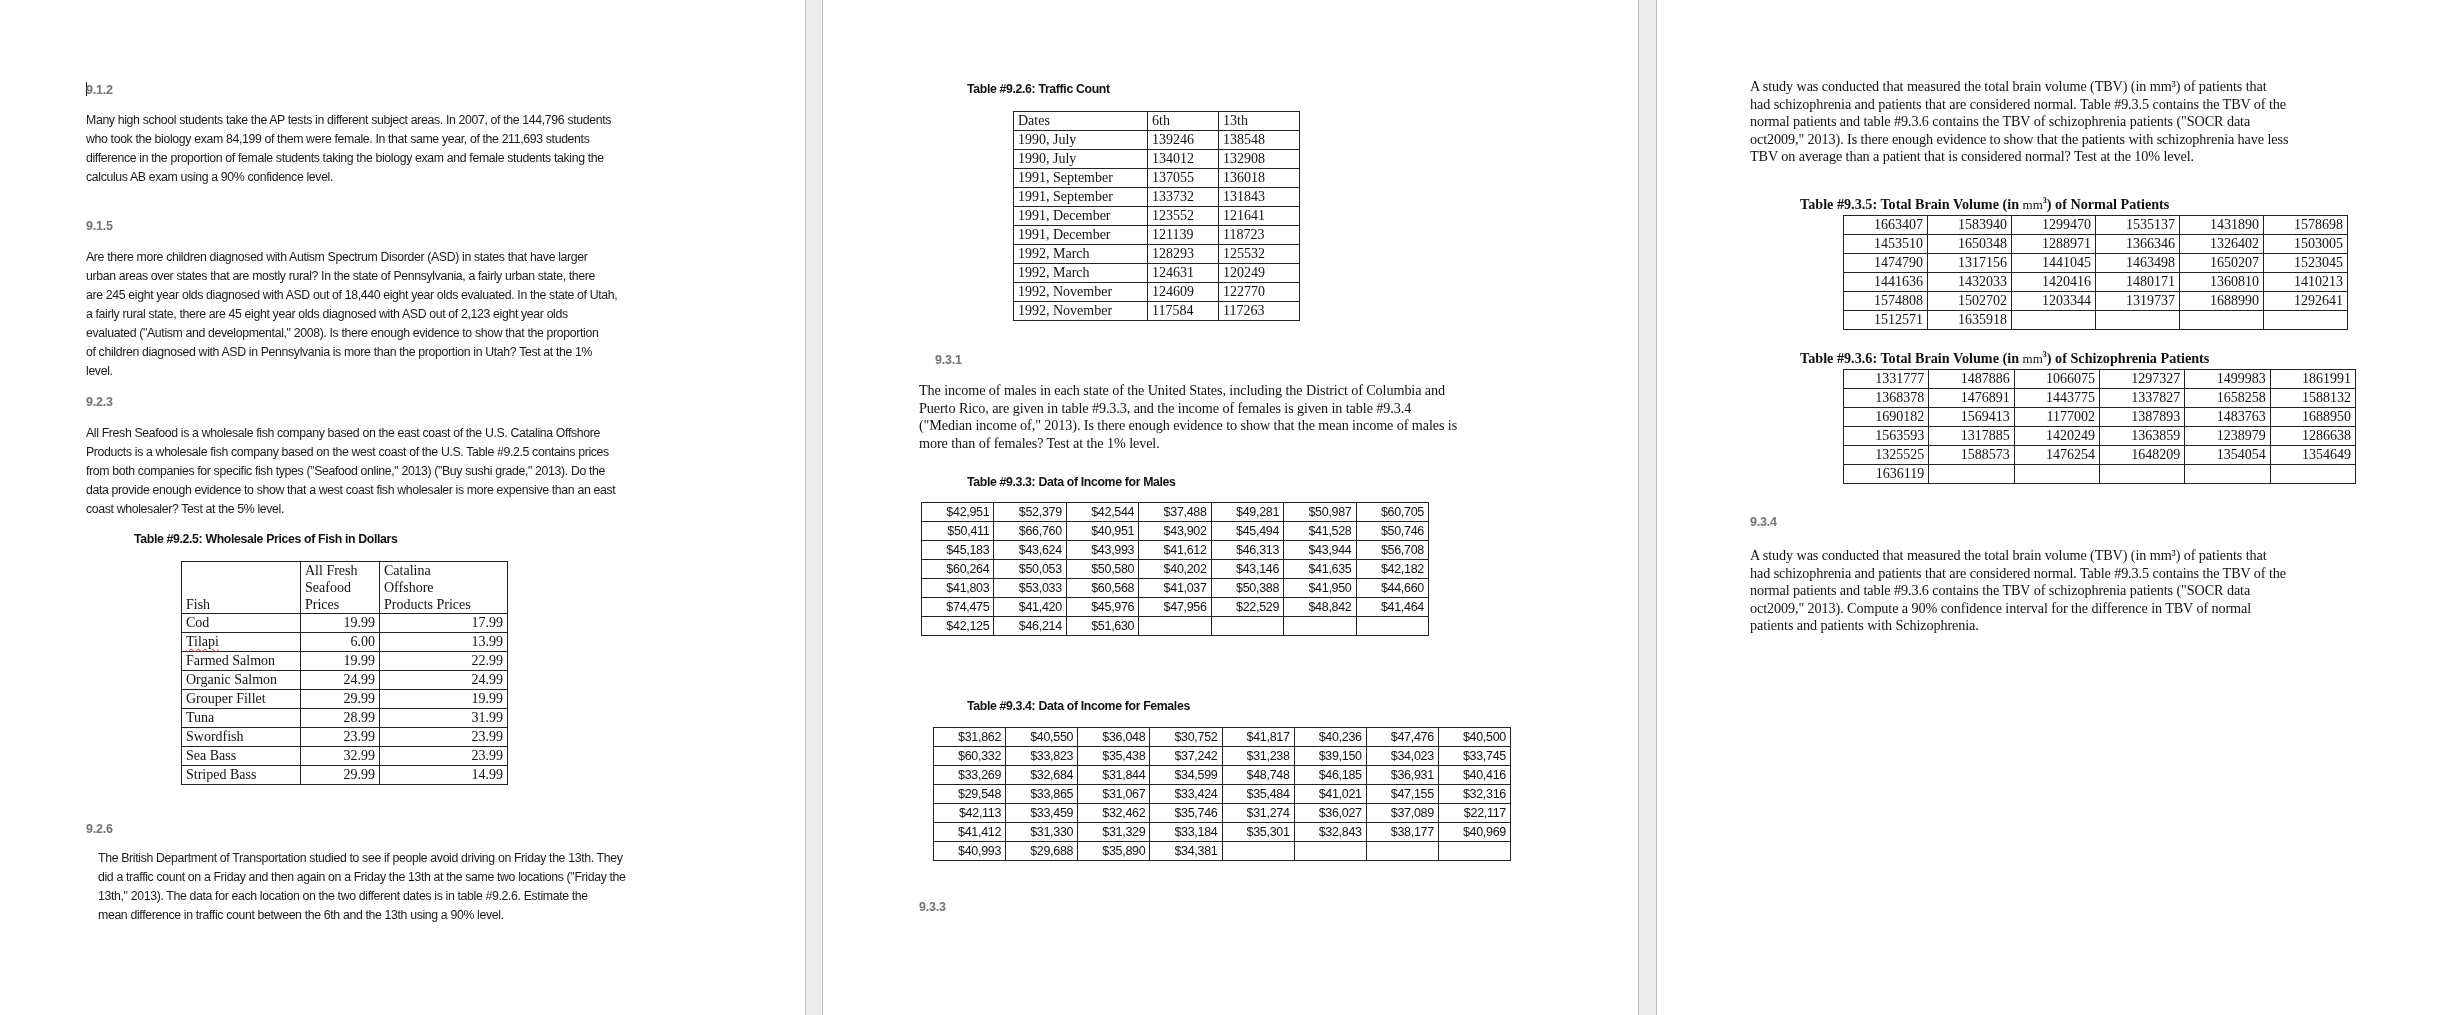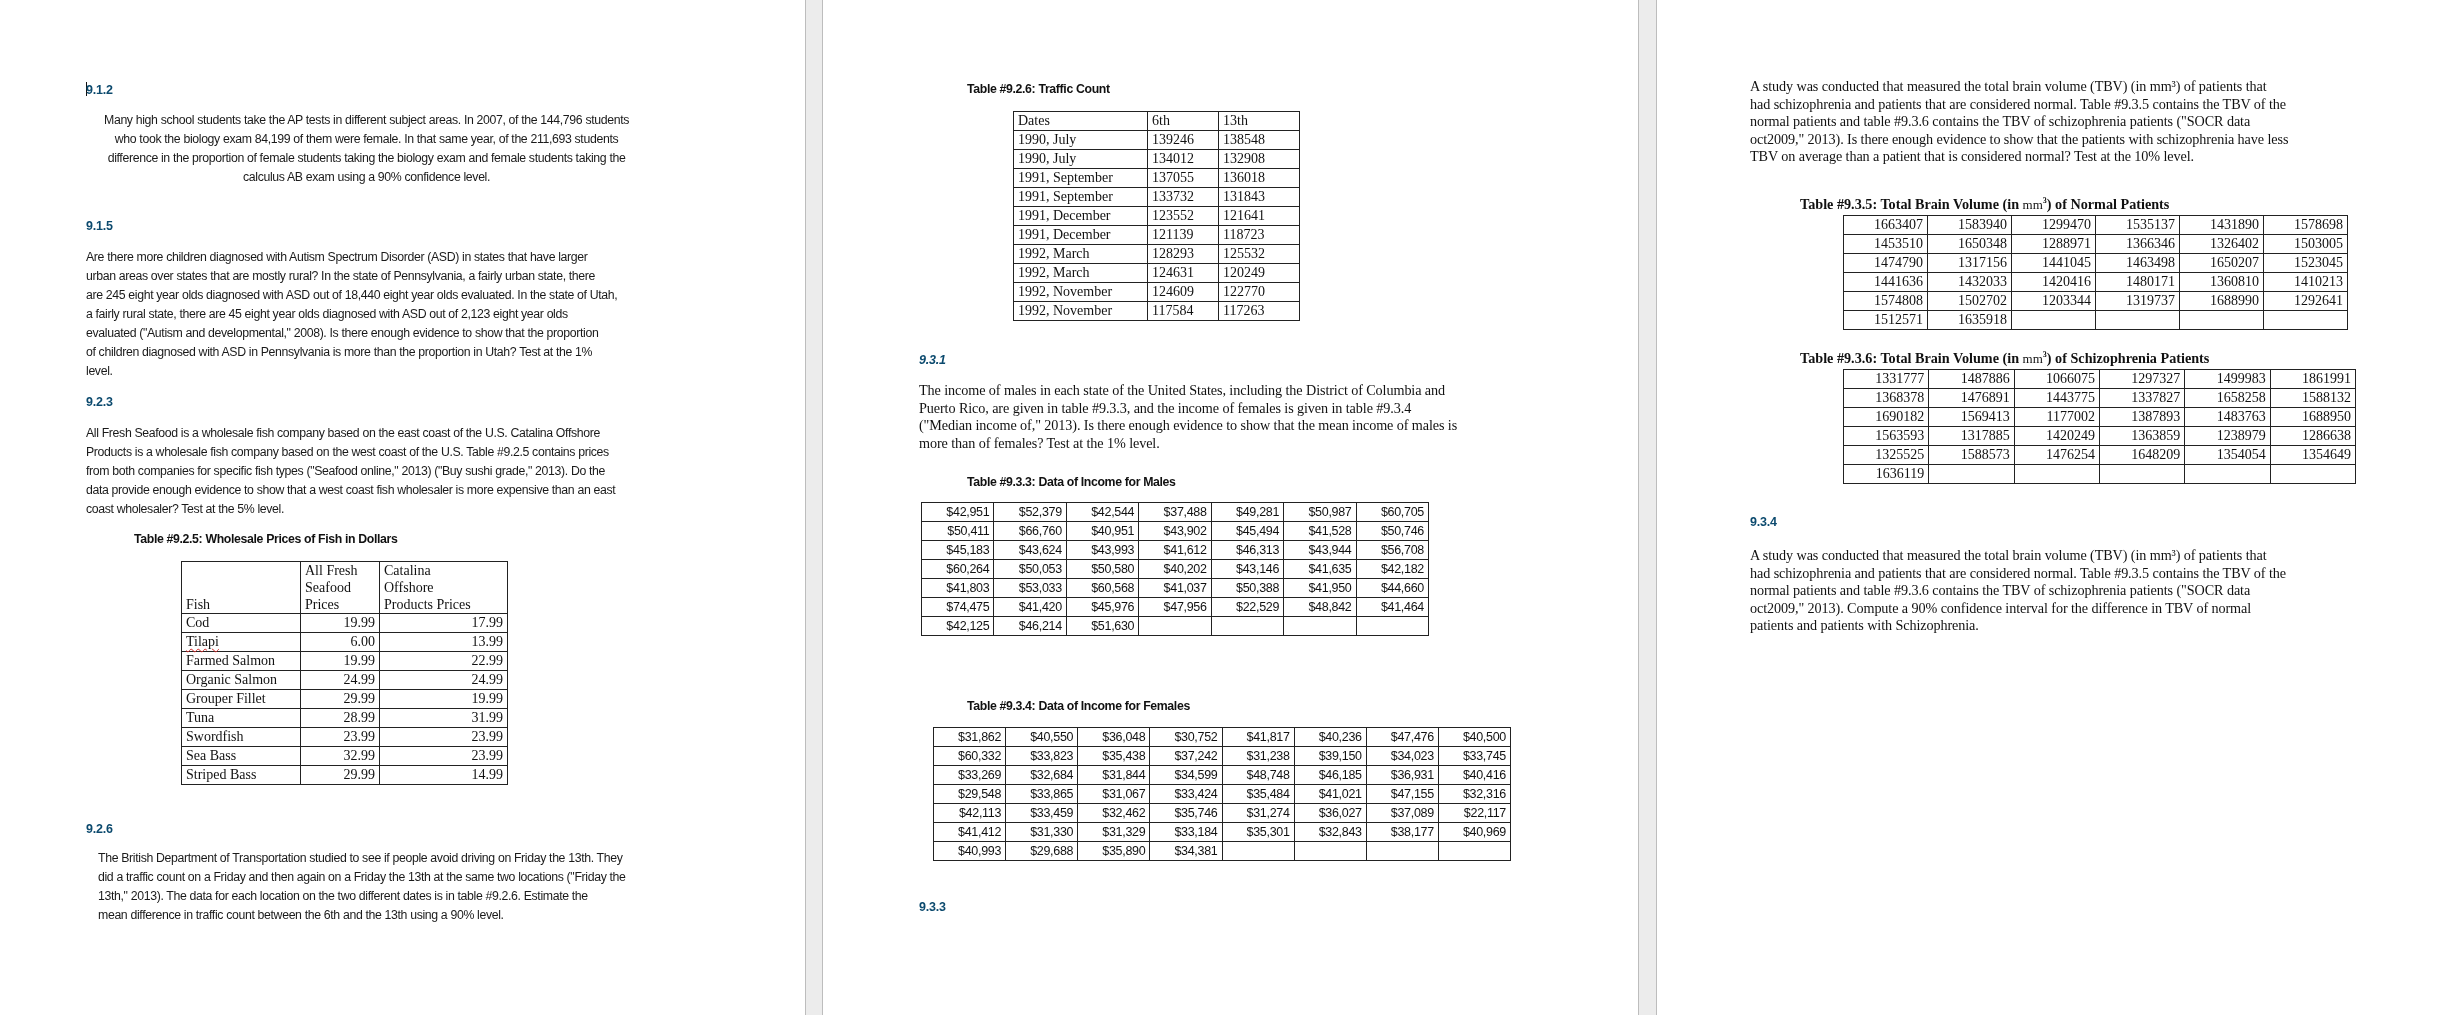--- a/index.html
+++ b/index.html
@@ -1,41 +1,41 @@
 <!DOCTYPE html>
 <html><head>
 <meta charset="utf-8">
 <style>
   html, body { margin:0; padding:0; }
   body { width:2457px; height:1015px; position:relative; overflow:hidden; background:#ffffff; }
   .page { position:absolute; top:0; height:1015px; background:#ffffff; }
   .gap { position:absolute; top:0; height:1015px; background:#ececec; border-left:1px solid #bdbdbd; border-right:1px solid #bdbdbd; box-sizing:border-box; }
   .abs { position:absolute; }
-  .h { font-family:"Liberation Sans", sans-serif; font-weight:bold; font-size:12.5px; color:#0c4a6e; letter-spacing:-0.2px; }
+  .h { font-family:"Liberation Sans", sans-serif; font-weight:bold; font-size:12.5px; color:#737373; letter-spacing:-0.2px; }
   .body-sans { font-family:"Liberation Sans", sans-serif; font-size:12.3px; line-height:19px; color:#1a1a1a; letter-spacing:-0.35px; white-space:nowrap; }
   .body-serif { font-family:"Liberation Serif", serif; font-size:14.2px; line-height:17.6px; color:#111; white-space:nowrap; letter-spacing:-0.1px; }
   .cap-sans { font-family:"Liberation Sans", sans-serif; font-weight:bold; font-size:12.3px; color:#111; letter-spacing:-0.35px; white-space:nowrap; }
   .cap-serif { font-family:"Liberation Serif", serif; font-weight:bold; font-size:14.2px; color:#111; white-space:nowrap; }
   .cap-serif .mm { font-weight:normal; font-size:13px; }
   sup { font-size:8px; line-height:0; vertical-align:6px; }
   table { border-collapse:collapse; position:absolute; }
   td { border:1px solid #222; padding:0 4px; height:18px; line-height:18px; white-space:nowrap; }
   .t-serif td { font-family:"Liberation Serif", serif; font-size:14px; color:#111; }
   .t-sans td { font-family:"Liberation Sans", sans-serif; font-size:12.5px; color:#111; letter-spacing:-0.3px; }
   .num { text-align:right; }
   .fish-head td { vertical-align:bottom; line-height:17px; height:auto; }
   .squig { text-decoration:underline wavy #d42a2a; text-decoration-thickness:1px; text-underline-offset:2px; }
   .cursor { display:inline-block; width:1px; height:14px; background:#111; vertical-align:-2px; margin-right:-1px; }
 </style>
 </head>
 <body>
 
 <div class="page" style="left:0;width:805px;">
   <div class="abs h" style="left:86px;top:82px;"><span class="cursor"></span><span>9.1.2</span></div>
-  <div class="abs body-sans" style="left:104px;top:111px;text-align:center;">
+  <div class="abs body-sans" style="left:86px;top:111px;">
     <div>Many high school students take the AP tests in different subject areas.  In 2007, of the 144,796 students</div>
     <div>who took the biology exam 84,199 of them were female.  In that same year, of the 211,693 students</div>
     <div>difference in the proportion of female students taking the biology exam and female students taking the</div>
     <div>calculus AB exam using a 90% confidence level.</div>
   </div>
 
   <div class="abs h" style="left:86px;top:219px;">9.1.5</div>
   <div class="abs body-sans" style="left:86px;top:248px;">
     <div>Are there more children diagnosed with Autism Spectrum Disorder (ASD) in states that have larger</div>
     <div>urban areas over states that are mostly rural?  In the state of Pennsylvania, a fairly urban state, there</div>
@@ -189,21 +189,21 @@
           <td>122770</td>
         </tr>
     <tr>
           <td>1992, November</td>
           <td>117584</td>
           <td>117263</td>
         </tr>
   </tbody>
     </table>
 
-  <div class="abs h" style="left:96px;top:353px;font-style:italic;">9.3.1</div>
+  <div class="abs h" style="left:112px;top:353px;">9.3.1</div>
   <div class="abs body-serif" style="left:96px;top:382px;">
     <div>The income of males in each state of the United States, including the District of Columbia and</div>
     <div>Puerto Rico, are given in table #9.3.3, and the income of females is given in table #9.3.4</div>
     <div>("Median income of," 2013).  Is there enough evidence to show that the mean income of males is</div>
     <div>more than of females?  Test at the 1% level.</div>
   </div>
 
   <div class="abs cap-sans" style="left:144px;top:475px;">Table #9.3.3: Data of Income for Males</div>
   <table class="t-sans" style="left:98px;top:502px;width:508px;">
     <tbody>

